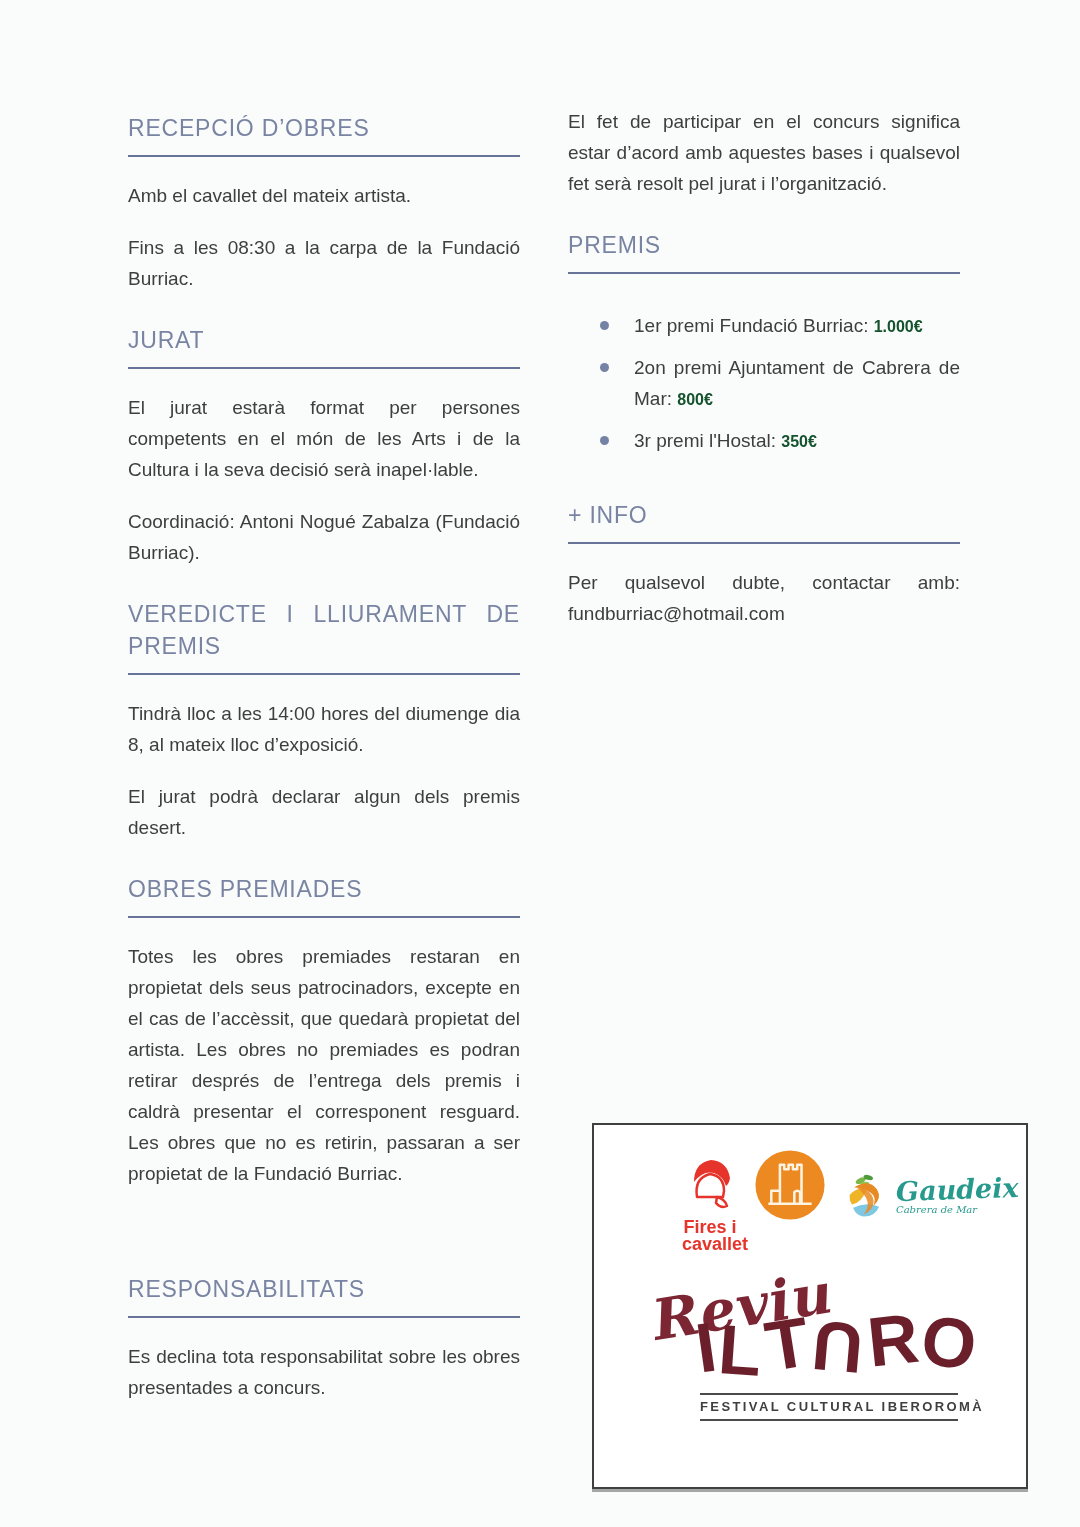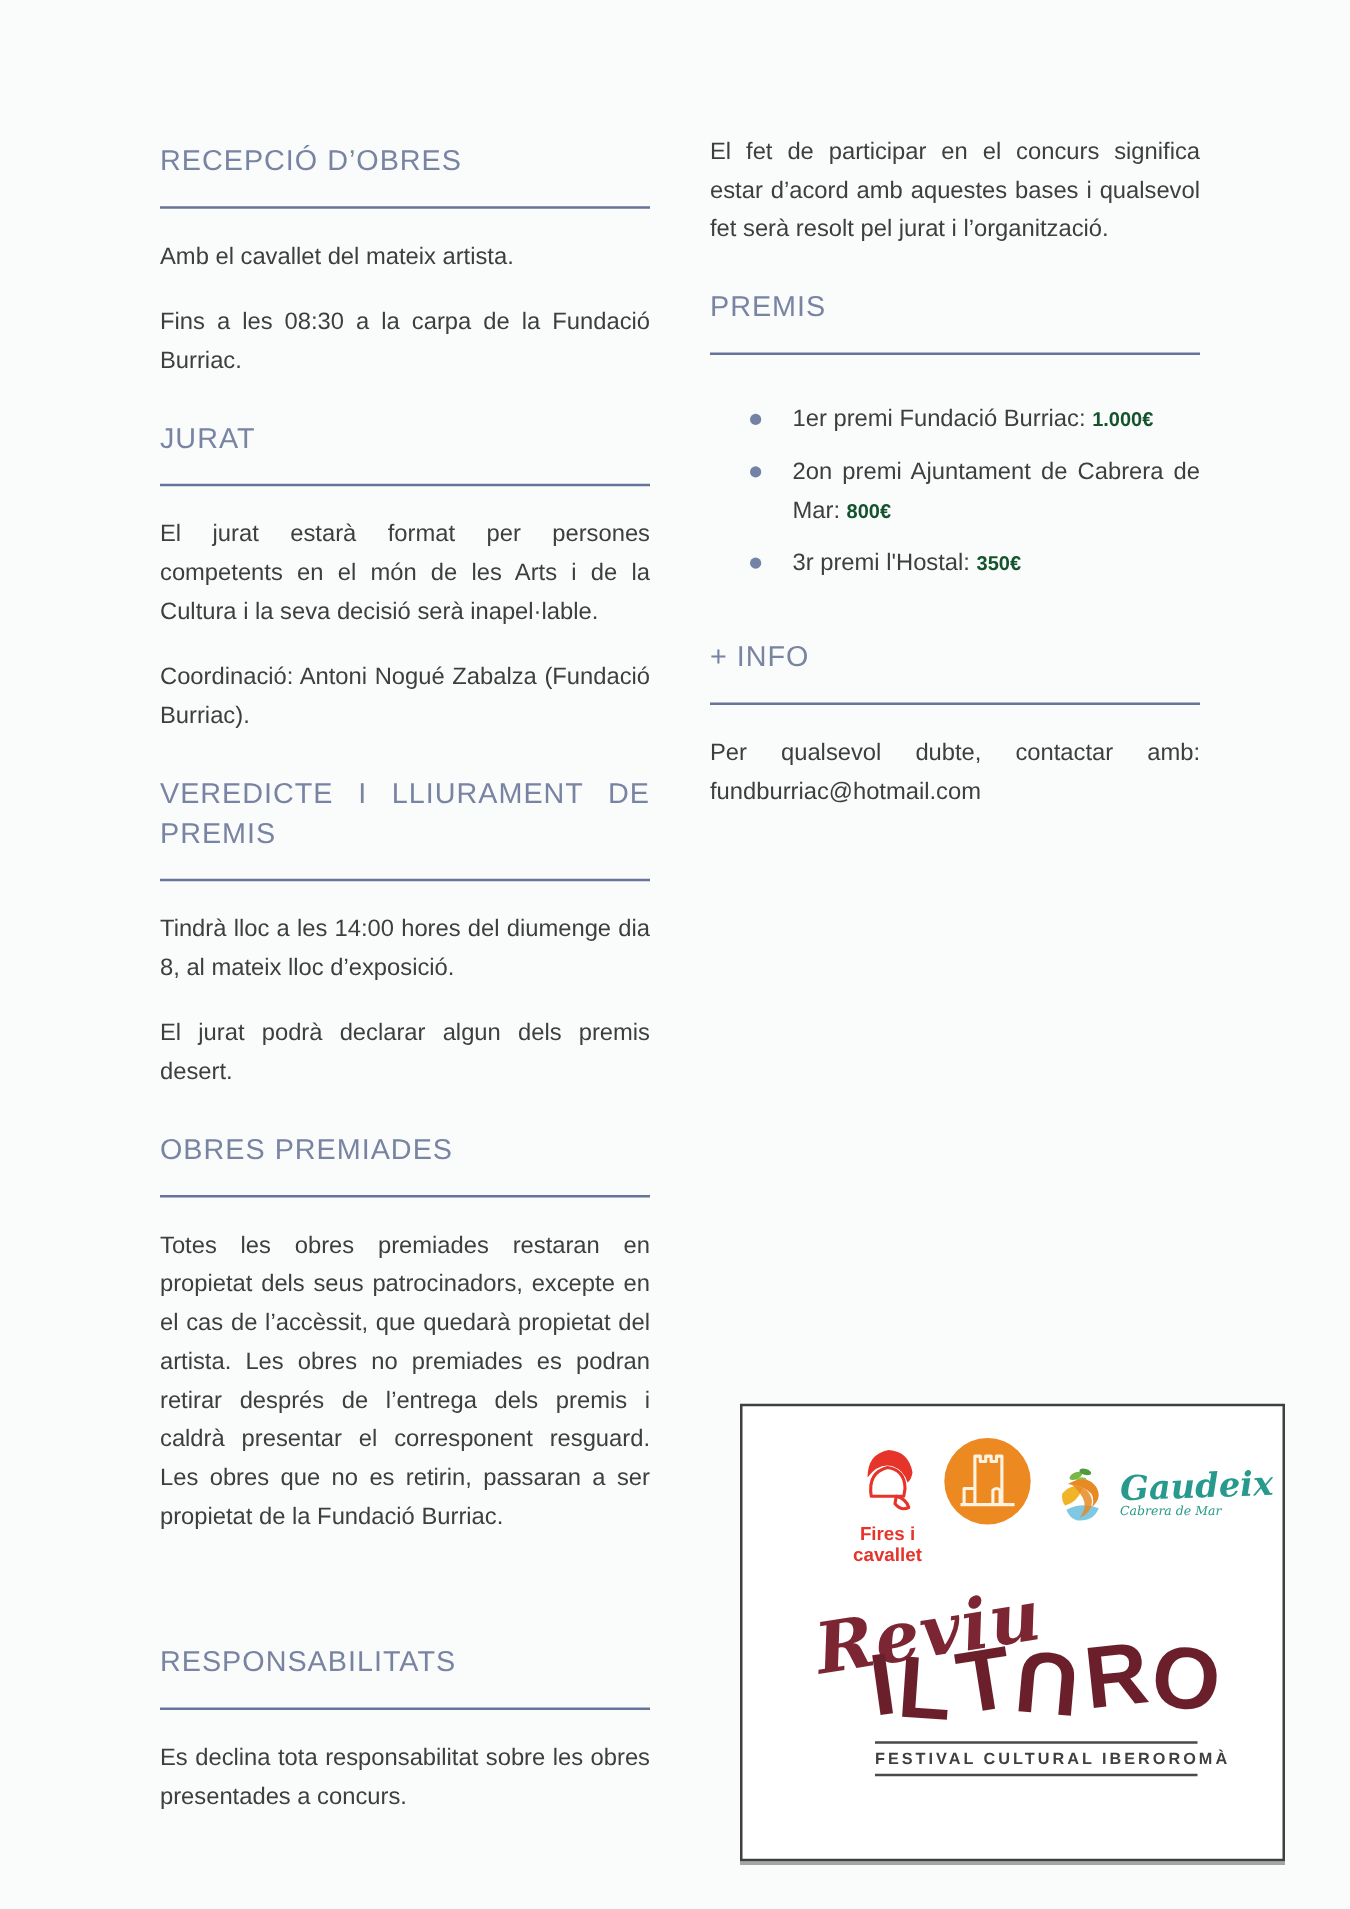--- a/index.html
+++ b/index.html
@@ -19,21 +19,21 @@
   .section.first { margin-top:0; }
   .section.gap-large { margin-top:84px; }
 
   .sec-heading {
     font-weight:400;
     font-size:23px;
     line-height:32px;
     color:#7984a3;
     letter-spacing:0.8px;
     text-align:justify;
-    padding-bottom:21px;
+    padding-bottom:11px;
     border-bottom:2px solid #68739a;
     margin-bottom:23px;
   }
   p.body {
     font-size:19px;
     line-height:31px;
     text-align:justify;
     margin-bottom:21px;
   }
   p.body.last { margin-bottom:0; }
@@ -62,21 +62,21 @@
     left:592px; top:1123px;
     width:436px; height:366px;
     background:#ffffff;
     border:2px solid #3f3f3f;
     box-shadow:0 3px 0 rgba(60,60,60,.45);
   }
   .logo-item { position:absolute; }
 
   .fires-group { left:88px; top:28px; width:56px; text-align:center; }
   .fires-group svg { width:50px; height:64px; display:block; margin:0 auto; }
-  .fires-text { margin-top:2px; font-size:15px; line-height:17px; font-weight:700; color:#e6342b; }
+  .fires-text { margin-top:2px; font-size:18px; line-height:17px; font-weight:700; color:#e6342b; }
 
   .tower-group { left:160px; top:24px; }
   .tower-group svg { width:72px; height:72px; display:block; }
 
   .gaudeix-group { left:244px; top:44px; display:flex; align-items:flex-start; }
   .gaudeix-group svg { width:54px; height:58px; display:block; }
   .gaudeix-text { margin-left:4px; margin-top:8px; }
   .gaudeix-title {
     font-family:"DejaVu Serif", serif;
     font-style:italic; font-weight:700;

